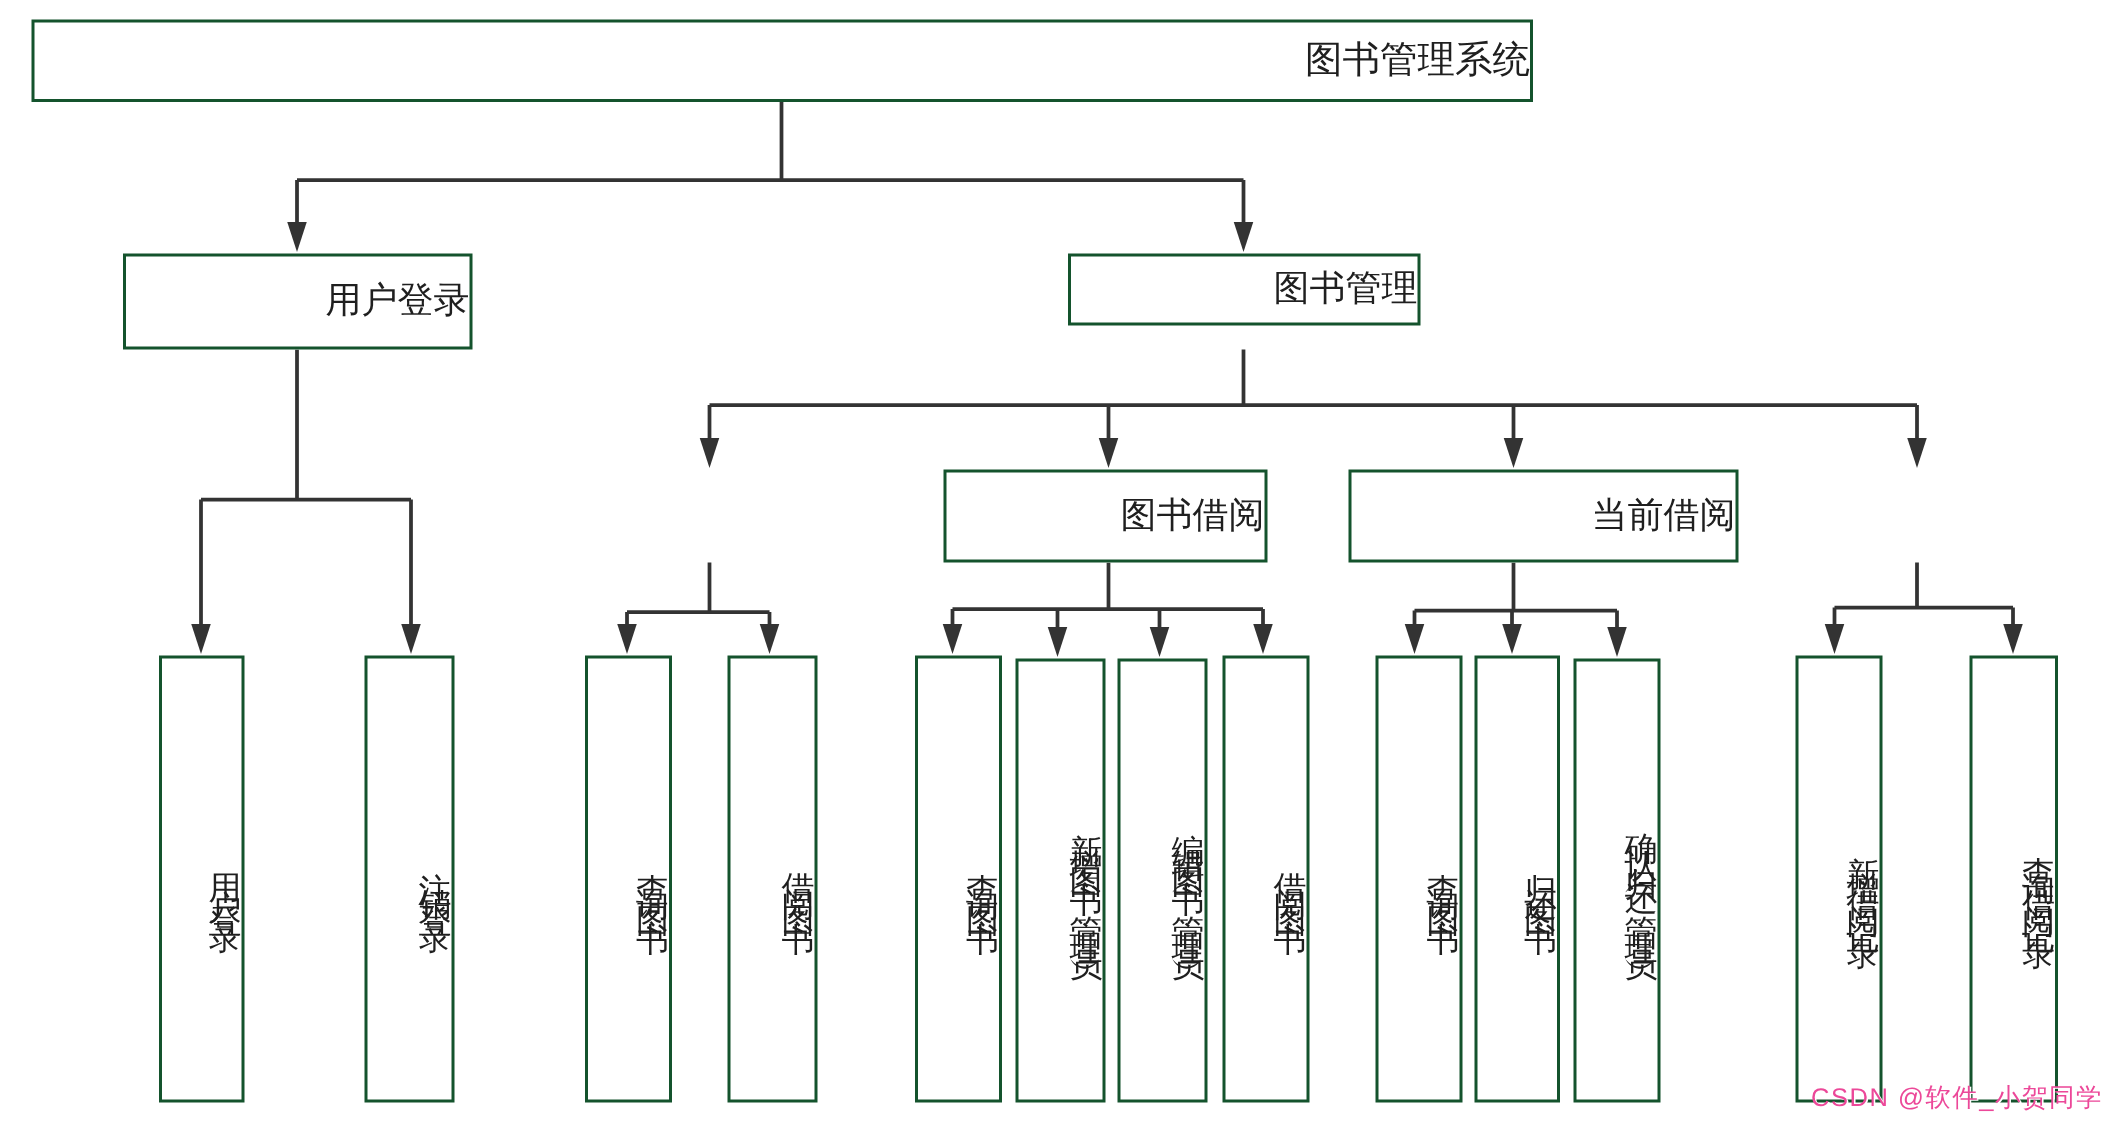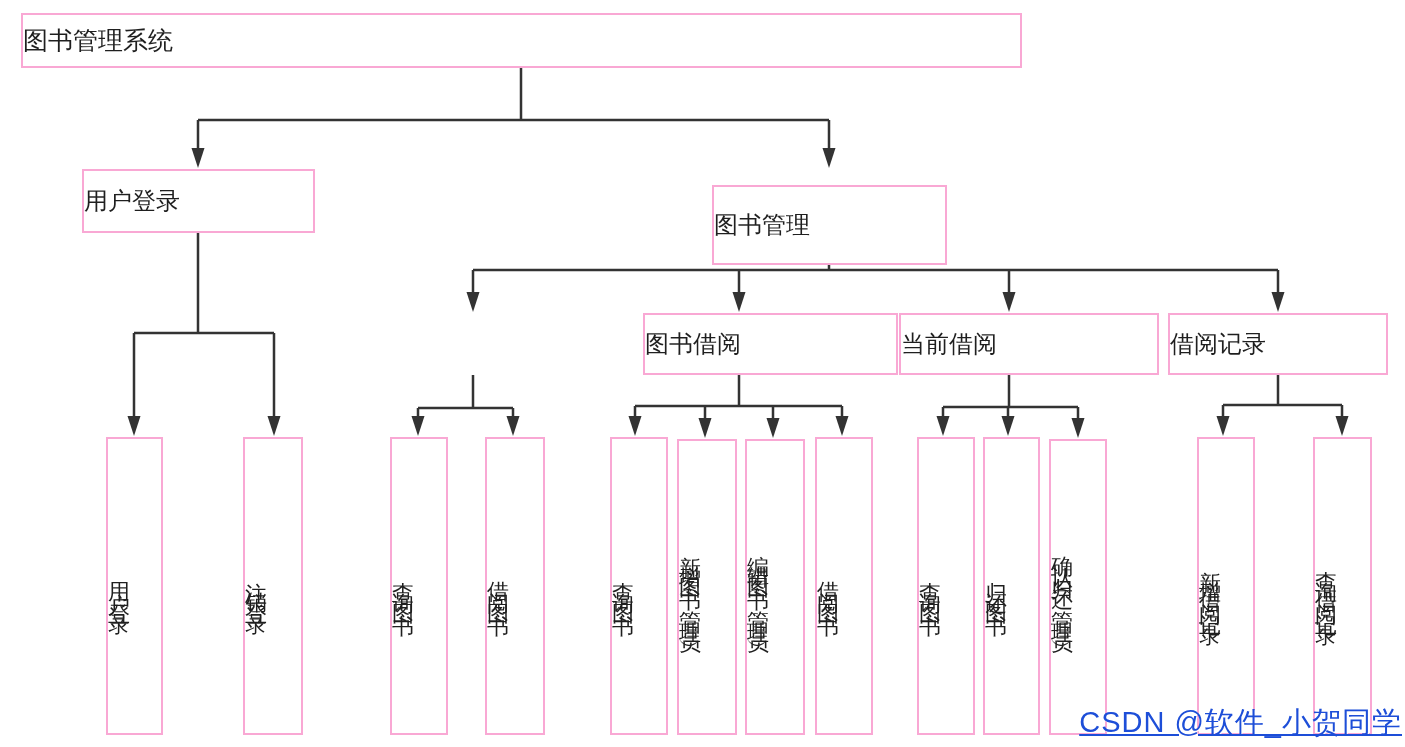--- a/index.html
+++ b/index.html
@@ -18,50 +18,49 @@
   .connectors {
     position: absolute;
     left: 0;
     top: 0;
     width: 1405px;
     height: 747px;
   }
   .node {
     position: absolute;
     box-sizing: border-box;
-    border: 2px solid #f9a8d4;
+    border: 2px solid #14532d;
     background: #ffffff;
     display: flex;
     align-items: center;
-    justify-content: flex-start;
+    justify-content: flex-end;
     color: #1f1f1f;
   }
   .node.lvl1 .lbl { font-size: 25px; }
   .node.lvl2 .lbl, .node.lvl3 .lbl { font-size: 24px; }
   .lbl {
     white-space: nowrap;
     line-height: 1;
   }
   .vnode .lbl {
     writing-mode: vertical-rl;
     text-orientation: mixed;
     font-size: 22px;
     letter-spacing: 11px;
     white-space: nowrap;
   }
   .watermark {
     position: absolute;
     right: 3px;
     bottom: 4px;
-    font-size: 29px;
+    font-size: 17px;
     letter-spacing: 1px;
-    color: #1d4ed8;
+    color: #ec4899;
     text-shadow: 1px 1px 0 #ffffff;
     white-space: nowrap;
-    text-decoration: underline;
   }
 </style>
 </head>
 <body>
 
 <div class="diagram">
 
   <svg class="connectors" width="1405" height="747" viewBox="0 0 1405 747" xmlns="http://www.w3.org/2000/svg">
     <g stroke="#333333" stroke-width="2.5" fill="none">
 
@@ -102,32 +101,29 @@
     </g>
   </svg>
 
   <div class="node lvl1" style="left:21px;top:13px;width:1001px;height:55px">
     <span class="lbl">图书管理系统</span>
   </div>
 
   <div class="node lvl2" style="left:82px;top:169px;width:233px;height:64px">
     <span class="lbl">用户登录</span>
   </div>
-  <div class="node lvl2" style="left:712px;top:185px;width:235px;height:80px">
+  <div class="node lvl2" style="left:712px;top:169px;width:235px;height:48px">
     <span class="lbl">图书管理</span>
   </div>
 
-  <div class="node lvl3" style="left:643px;top:313px;width:255px;height:62px">
+  <div class="node lvl3" style="left:629px;top:313px;width:216px;height:62px">
     <span class="lbl">图书借阅</span>
   </div>
   <div class="node lvl3" style="left:899px;top:313px;width:260px;height:62px">
     <span class="lbl">当前借阅</span>
-  </div>
-  <div class="node lvl3" style="left:1168px;top:313px;width:220px;height:62px">
-    <span class="lbl">借阅记录</span>
   </div>
 
   <div class="node vnode" style="left:106px;top:437px;width:57px;height:298px">
     <span class="lbl">用户登录</span>
   </div>
   <div class="node vnode" style="left:243px;top:437px;width:60px;height:298px">
     <span class="lbl">注销登录</span>
   </div>
 
   <div class="node vnode" style="left:390px;top:437px;width:58px;height:298px">

